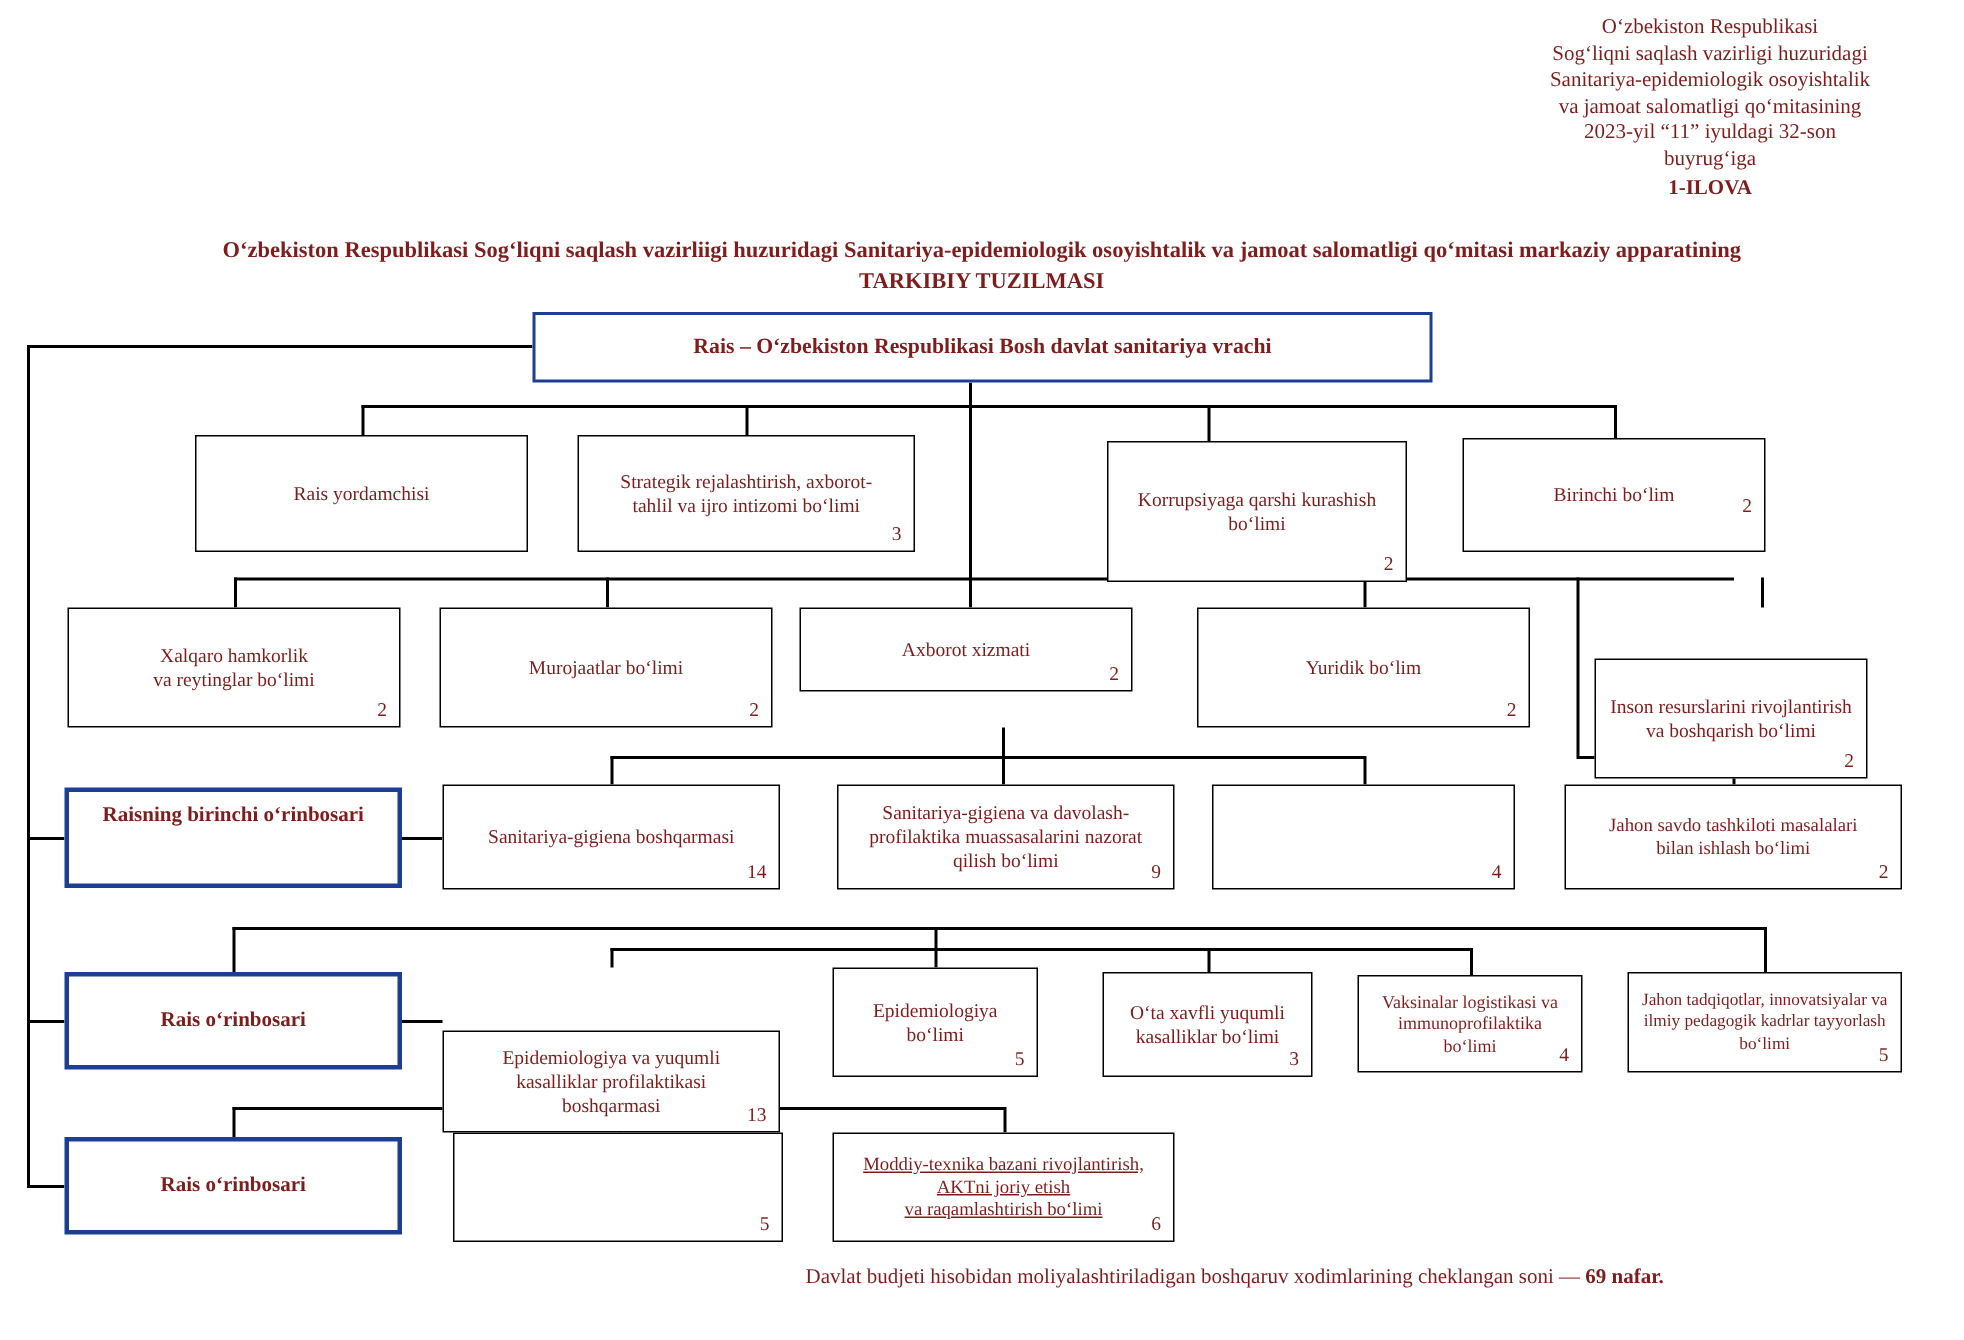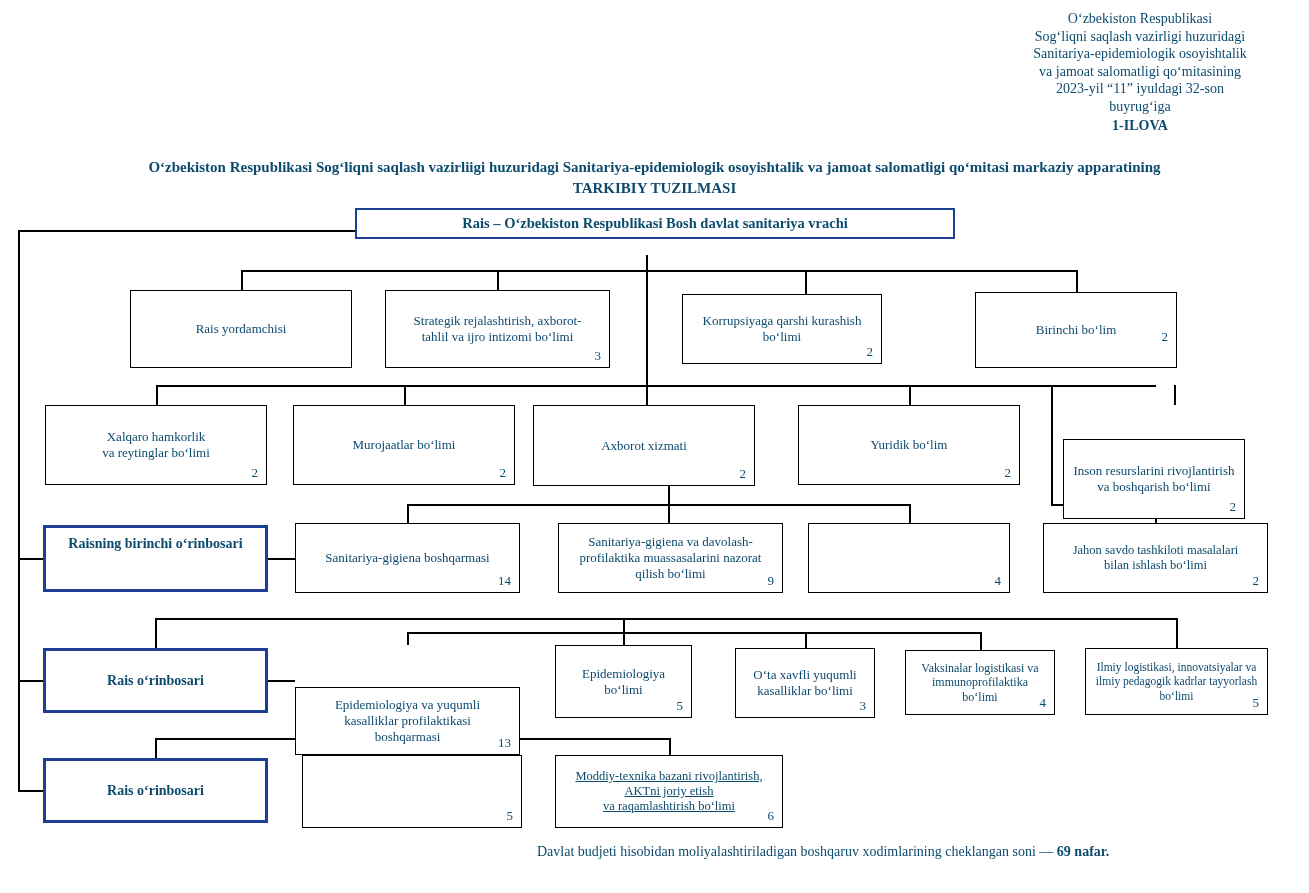--- a/index.html
+++ b/index.html
@@ -1,17 +1,17 @@
 <!DOCTYPE html>
 <html><head>
 <meta charset="utf-8">
 <style>
   html,body{margin:0;padding:0;background:#fff;}
   #canvas{position:relative;width:1309px;height:893px;background:#fff;overflow:hidden;
-          font-family:"Liberation Serif","DejaVu Serif",serif;color:#0c4a6e;}
+          font-family:"Liberation Serif","DejaVu Serif",serif;color:#7f1d1d;}
   .hdr{position:absolute;left:930px;top:10px;width:420px;text-align:center;
        font-size:14px;line-height:17.5px;white-space:pre-line;}
   .hdr-annex{position:absolute;left:930px;top:118px;width:420px;text-align:center;
        font-size:14px;font-weight:bold;}
   .title{position:absolute;left:0;width:1309px;text-align:center;
        font-weight:bold;font-size:15px;line-height:19px;}
   .t1{top:158px;} .t2{top:179px;}
   .box{position:absolute;box-sizing:border-box;border:1.5px solid #000;background:#fff;
        display:flex;align-items:center;justify-content:center;text-align:center;
        font-size:13px;line-height:1.22;}
@@ -80,52 +80,52 @@
   <div class="ln ln-v" style="left:623px;top:618px;height:27px;"></div>
   <div class="ln ln-v" style="left:805px;top:632px;height:16px;"></div>
   <div class="ln ln-v" style="left:980px;top:632px;height:18px;"></div>
   <div class="ln ln-v" style="left:1176px;top:618px;height:30px;"></div>
 
   <div class="ln ln-h" style="left:155px;top:738px;width:515px;"></div>
   <div class="ln ln-v" style="left:155px;top:738px;height:20px;"></div>
   <div class="ln ln-v" style="left:412px;top:738px;height:17px;"></div>
   <div class="ln ln-v" style="left:669px;top:738px;height:17px;"></div>
 
-  <div class="box rais" style="left:355px;top:208px;width:600px;height:31px;">
+  <div class="box rais" style="left:355px;top:208px;width:600px;height:47px;">
     <div class="lbl">Rais – Oʻzbekiston Respublikasi Bosh davlat sanitariya vrachi</div>
   </div>
 
   <div class="box" style="left:130px;top:290px;width:222px;height:78px;">
     <div class="lbl">Rais yordamchisi</div>
   </div>
   <div class="box" style="left:385px;top:290px;width:225px;height:78px;">
     <div class="lbl">Strategik rejalashtirish, axborot-
 tahlil va ijro intizomi boʻlimi</div>
     <div class="cnt">3</div>
   </div>
-  <div class="box" style="left:682px;top:294px;width:200px;height:70px;">
+  <div class="box" style="left:738px;top:294px;width:200px;height:94px;">
     <div class="lbl">Korrupsiyaga qarshi kurashish
 boʻlimi</div>
     <div class="cnt">2</div>
   </div>
   <div class="box" style="left:975px;top:292px;width:202px;height:76px;">
     <div class="lbl">Birinchi boʻlim</div>
     <div class="cnt" style="bottom:22px;">2</div>
   </div>
 
   <div class="box" style="left:45px;top:405px;width:222px;height:80px;">
     <div class="lbl">Xalqaro hamkorlik
 va reytinglar boʻlimi</div>
     <div class="cnt">2</div>
   </div>
   <div class="box" style="left:293px;top:405px;width:222px;height:80px;">
     <div class="lbl">Murojaatlar boʻlimi</div>
     <div class="cnt">2</div>
   </div>
-  <div class="box" style="left:533px;top:405px;width:222px;height:81px;">
+  <div class="box" style="left:533px;top:405px;width:222px;height:56px;">
     <div class="lbl">Axborot xizmati</div>
     <div class="cnt">2</div>
   </div>
   <div class="box" style="left:798px;top:405px;width:222px;height:80px;">
     <div class="lbl">Yuridik boʻlim</div>
     <div class="cnt">2</div>
   </div>
   <div class="box" style="left:1063px;top:405px;width:182px;height:80px;margin-top:34px;">
     <div class="lbl">Inson resurslarini rivojlantirish
 va boshqarish boʻlimi</div>
@@ -173,21 +173,21 @@
 kasalliklar boʻlimi</div>
     <div class="cnt">3</div>
   </div>
   <div class="box sm12" style="left:905px;top:650px;width:150px;height:65px;">
     <div class="lbl" style="padding:2px 4px;">Vaksinalar logistikasi va
 immunoprofilaktika
 boʻlimi</div>
     <div class="cnt">4</div>
   </div>
   <div class="box sm" style="left:1085px;top:648px;width:183px;height:67px;">
-    <div class="lbl" style="padding:2px 4px;">Ilmiy logistikasi, innovatsiyalar va
+    <div class="lbl" style="padding:2px 4px;">Jahon tadqiqotlar, innovatsiyalar va
 ilmiy pedagogik kadrlar tayyorlash
 boʻlimi</div>
     <div class="cnt">5</div>
   </div>
 
   <div class="box blue" style="left:43px;top:758px;width:225px;height:65px;">
     <div class="lbl">Rais oʻrinbosari</div>
   </div>
   <div class="box" style="left:302px;top:755px;width:220px;height:73px;">
     <div class="cnt">5</div>

